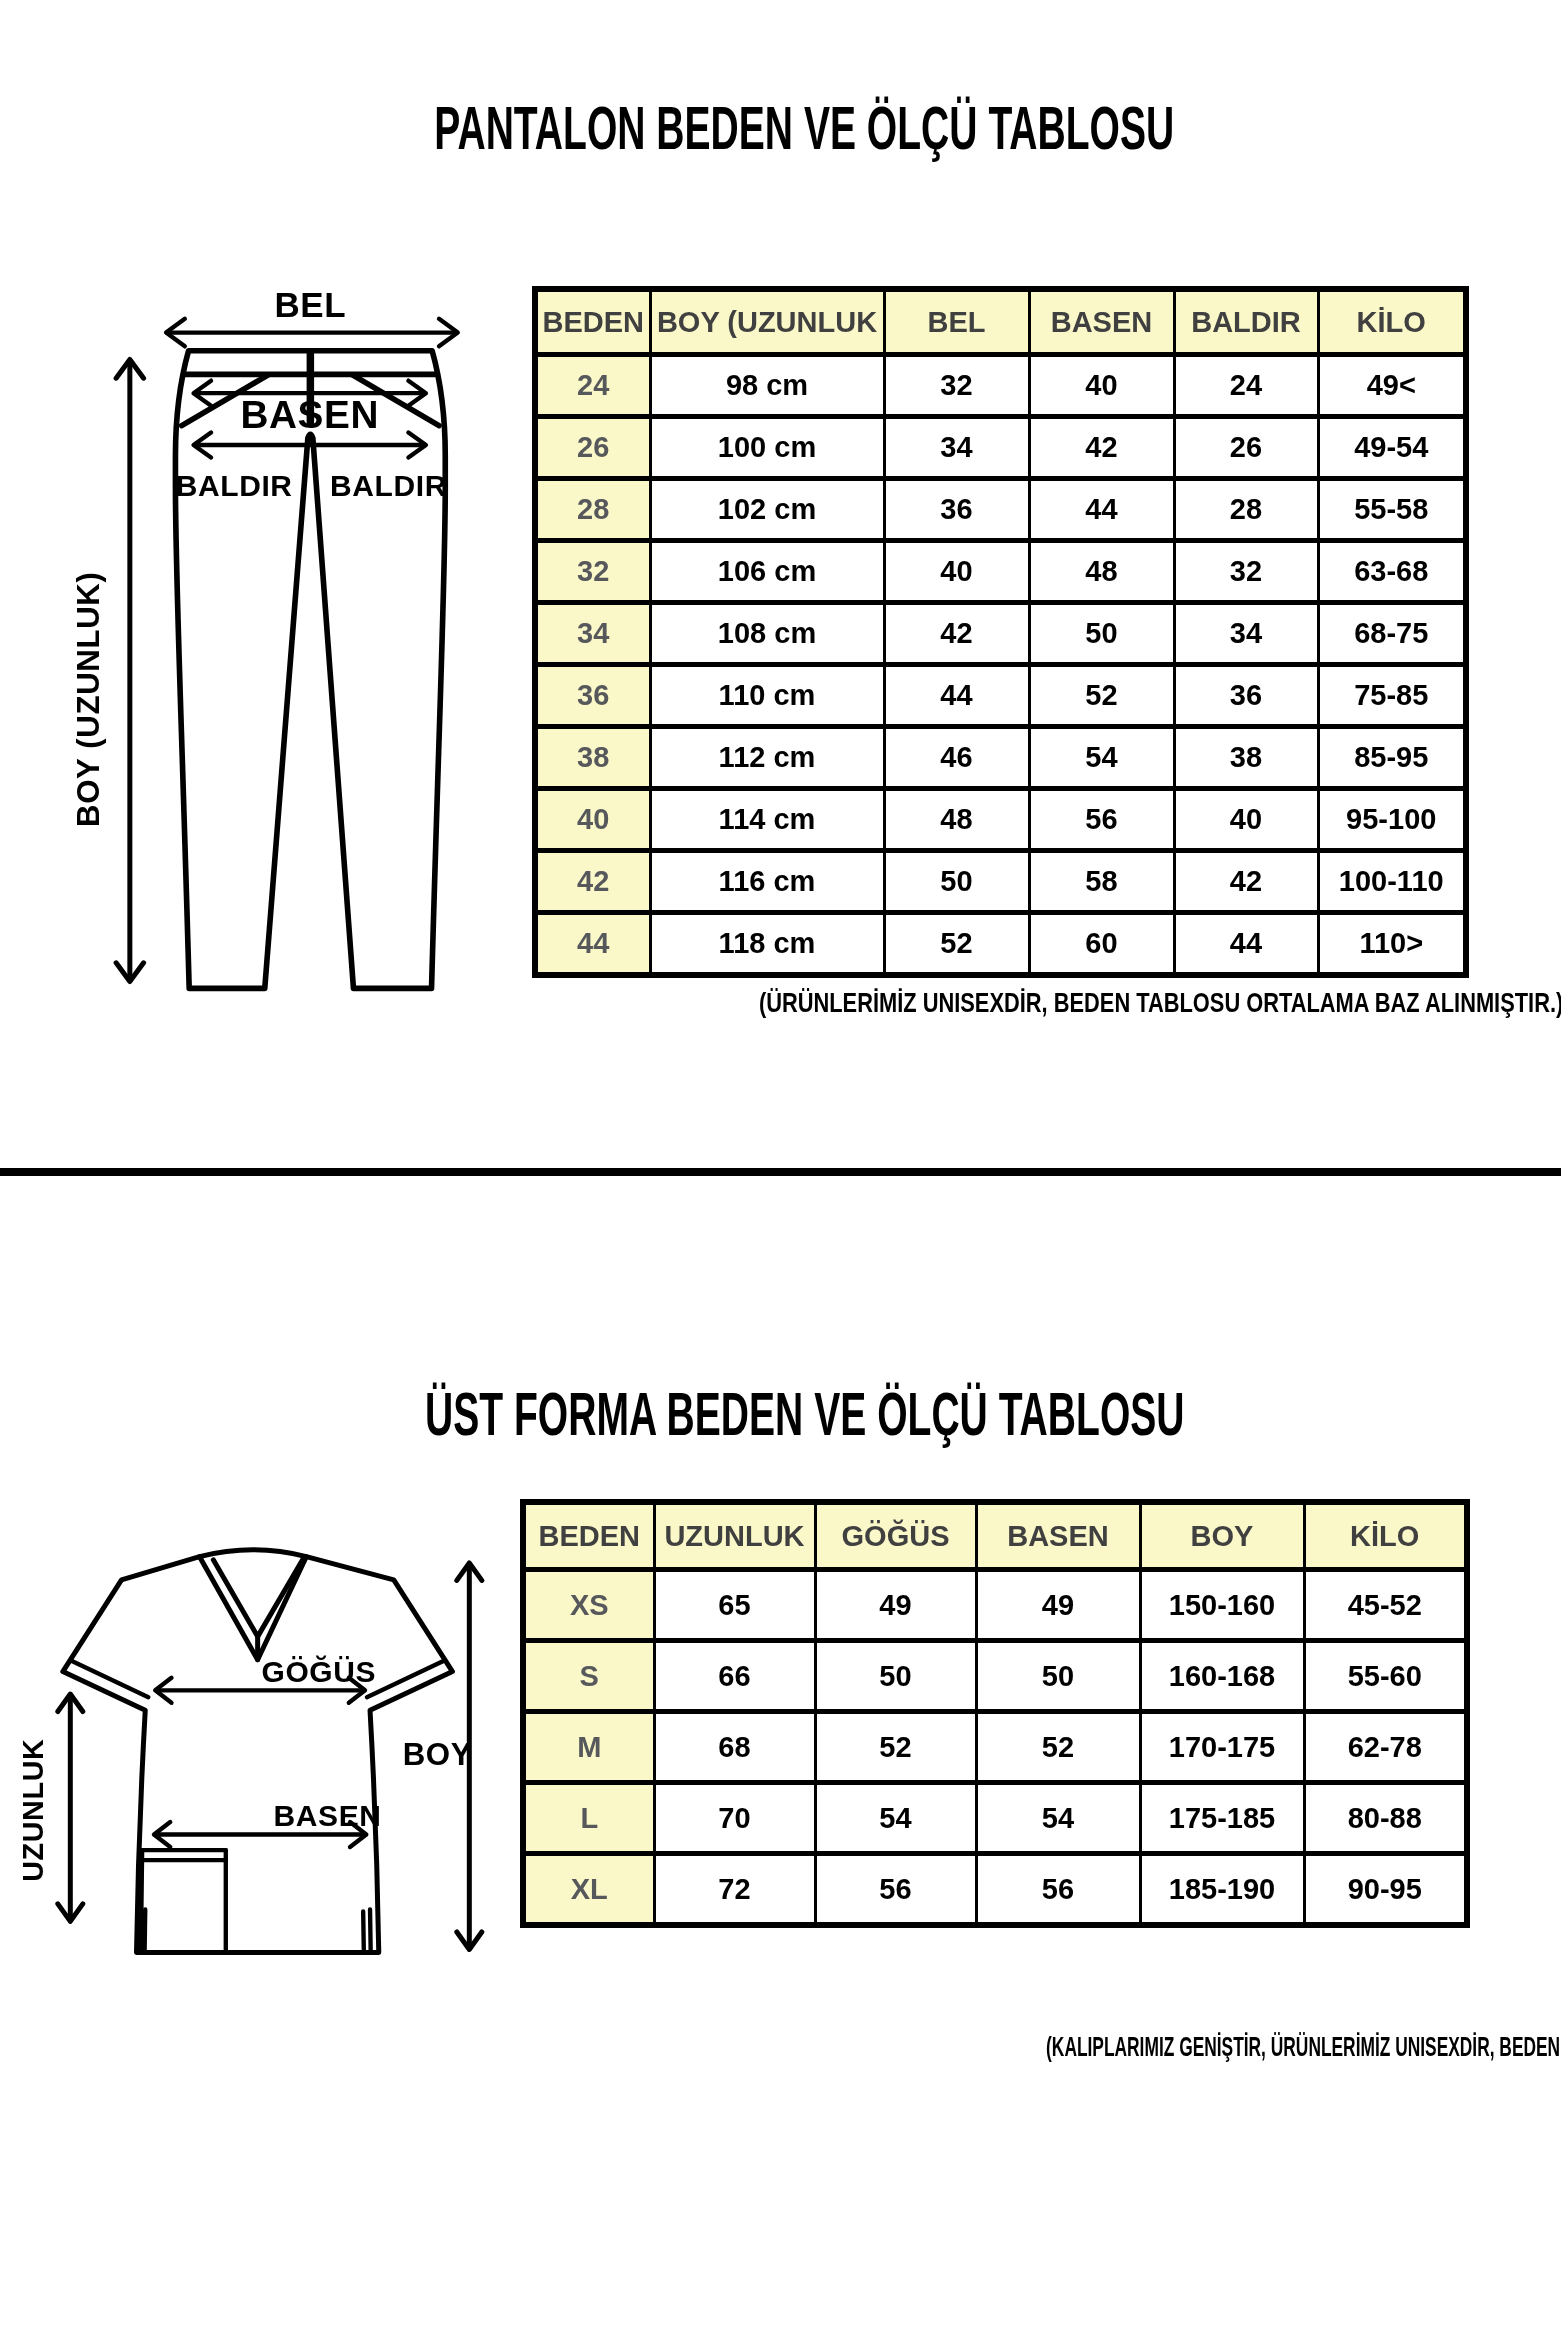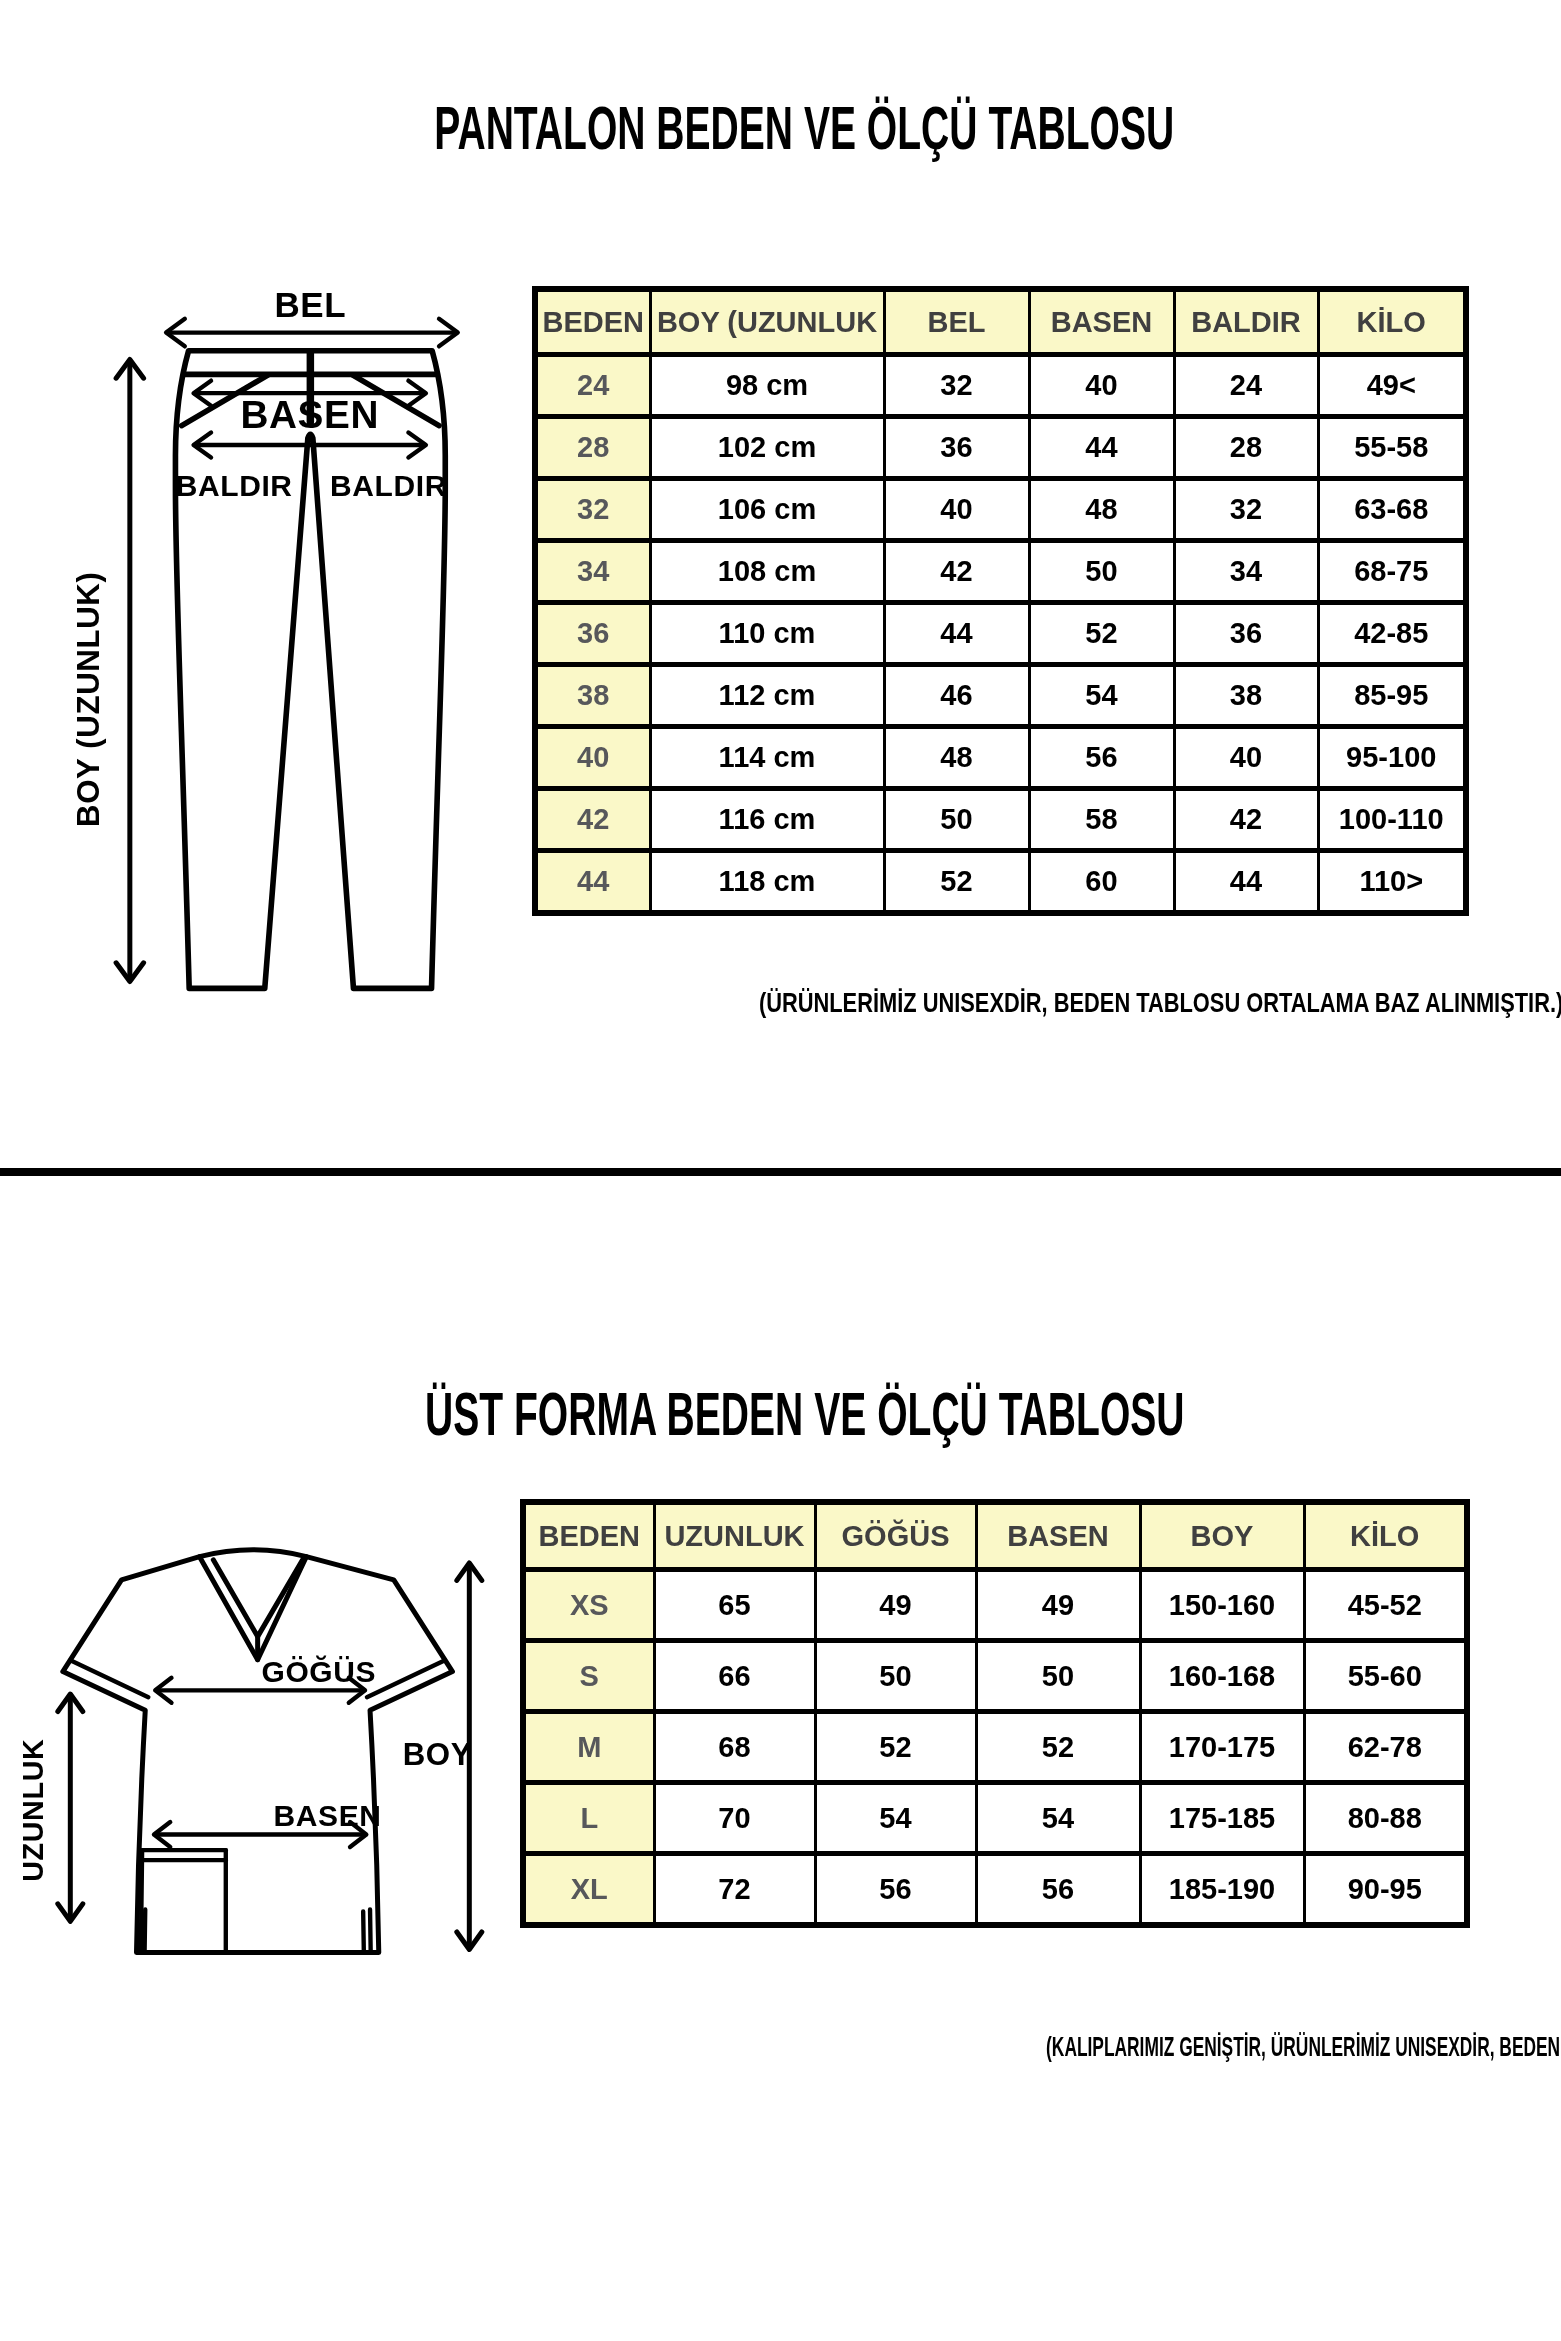--- a/index.html
+++ b/index.html
@@ -102,20 +102,28 @@
       <tbody>
         <tr>
           <td class="rowhead">24</td>
           <td>98 cm</td>
           <td>32</td>
           <td>40</td>
           <td>24</td>
           <td>49&lt;</td>
         </tr>
         <tr>
+          <td class="rowhead">26</td>
+          <td>100 cm</td>
+          <td>34</td>
+          <td>42</td>
+          <td>26</td>
+          <td>49-54</td>
+        </tr>
+        <tr>
           <td class="rowhead">28</td>
           <td>102 cm</td>
           <td>36</td>
           <td>44</td>
           <td>28</td>
           <td>55-58</td>
         </tr>
         <tr>
           <td class="rowhead">32</td>
           <td>106 cm</td>
@@ -131,21 +139,21 @@
           <td>50</td>
           <td>34</td>
           <td>68-75</td>
         </tr>
         <tr>
           <td class="rowhead">36</td>
           <td>110 cm</td>
           <td>44</td>
           <td>52</td>
           <td>36</td>
-          <td>42-85</td>
+          <td>75-85</td>
         </tr>
         <tr>
           <td class="rowhead">38</td>
           <td>112 cm</td>
           <td>46</td>
           <td>54</td>
           <td>38</td>
           <td>85-95</td>
         </tr>
         <tr>

